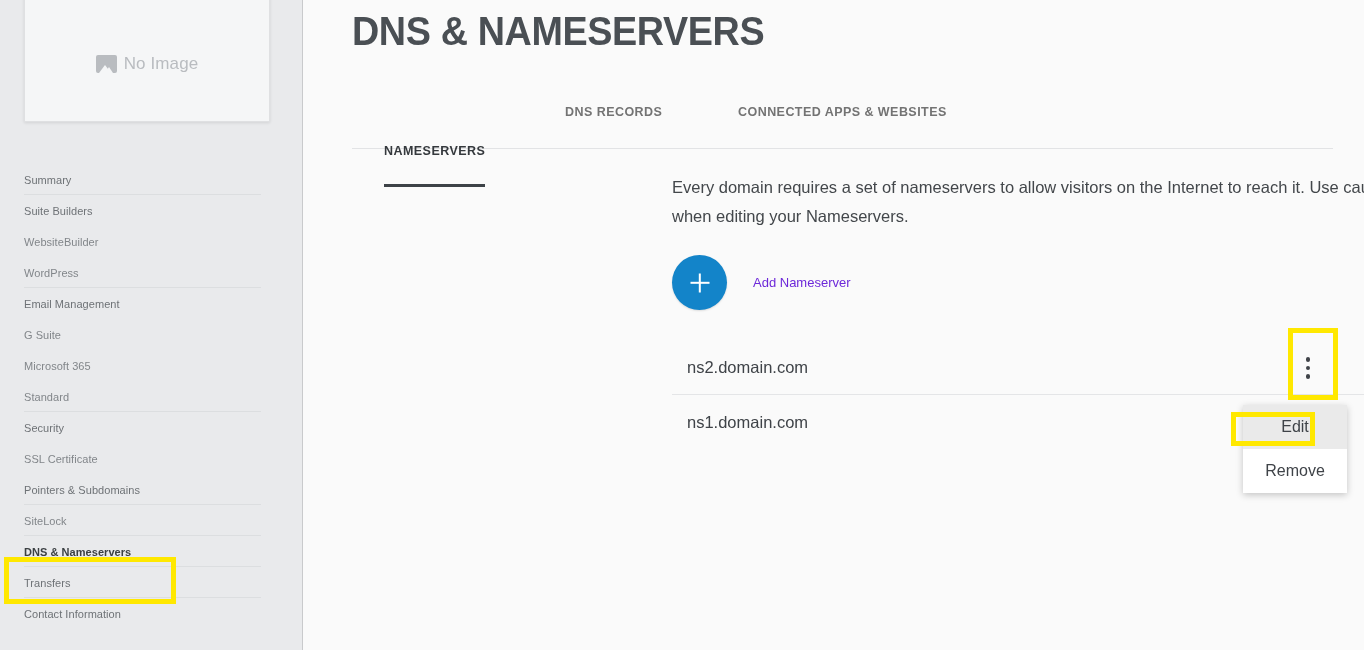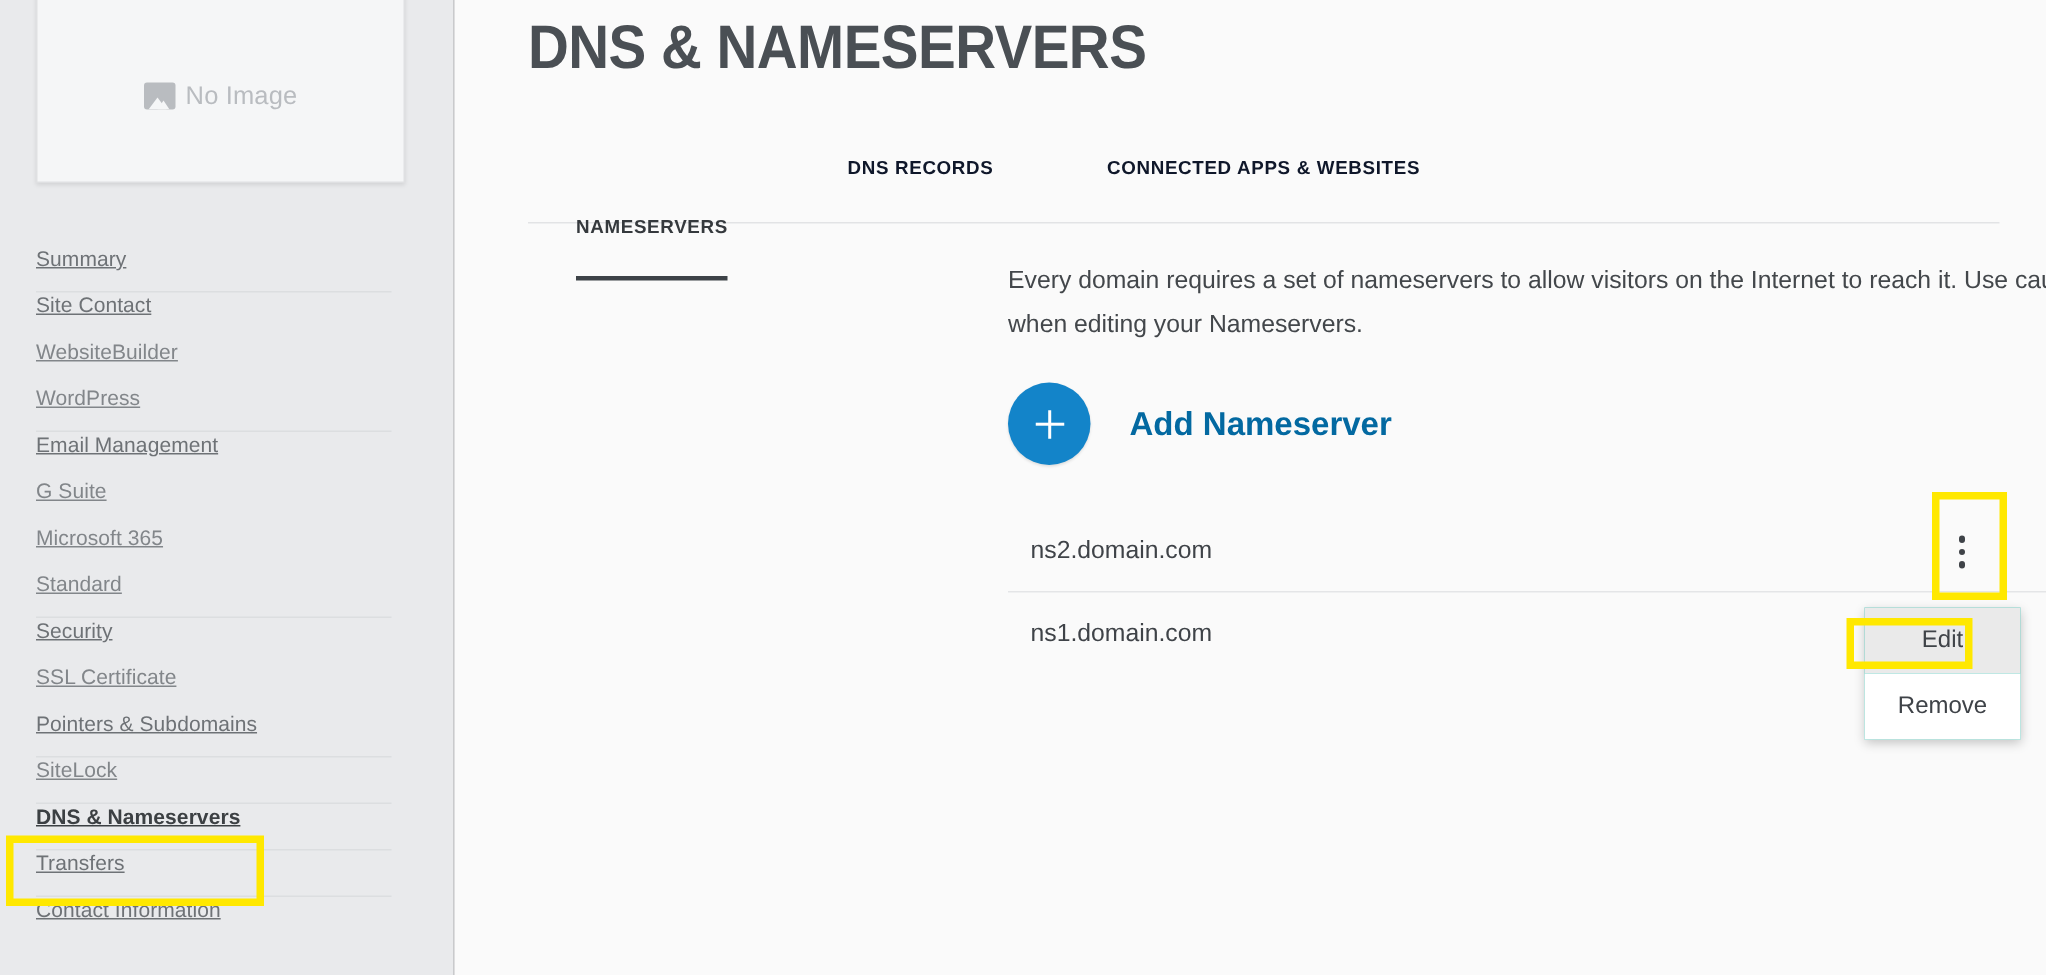--- a/index.html
+++ b/index.html
@@ -86,27 +86,26 @@
   #nav {
     position: absolute;
     left: 0;
     top: 164px;
     width: 303px;
   }
   .nav-item {
     position: relative;
     height: 31px;
     display: flex;
-    align-items: flex-start;
+    align-items: center;
     padding-left: 24px;
-    font-size: 14px;
+    font-size: 11px;
     color: #6e7276;
     letter-spacing: .05px;
     cursor: pointer;
-    text-decoration: underline;
   }
   .nav-item.sub {
     padding-left: 24px;
     color: #82868a;
   }
   .nav-item.active {
     color: #3c4043;
     font-weight: bold;
   }
   .nav-item.sep-after::after {
@@ -158,21 +157,21 @@
     width: 981px;
     height: 44px;
     border-bottom: 1px solid #e2e3e5;
   }
   .tab {
     position: absolute;
     top: 0;
     height: 43px;
     font-size: 12.5px;
     font-weight: bold;
-    color: #0f172a;
+    color: #737373;
     letter-spacing: .45px;
     white-space: nowrap;
     cursor: pointer;
   }
   .tab.active {
     color: #35393d;
     border-bottom: 3px solid #3d4247;
   }
   #tab-0 { left: 32px; margin-top: 39px; }
   #tab-1 { left: 213px; }
@@ -209,23 +208,23 @@
   }
   #add-btn::before, #add-btn::after {
     content: "";
     position: absolute;
     background: #fff;
     left: 50%; top: 50%;
   }
   #add-btn::before { width: 19px; height: 2.4px; transform: translate(-50%,-50%); }
   #add-btn::after  { width: 2.4px; height: 19px; transform: translate(-50%,-50%); }
   #add-label {
-    font-size: 22px;
-    color: #0369a1;
-    font-weight: 700;
+    font-size: 13px;
+    color: #6d28d9;
+    font-weight: 400;
     white-space: nowrap;
   }
 
   #ns-list {
     position: absolute;
     left: 368px;
     top: 340px;
     width: 970px;
   }
   .ns-row {
@@ -294,21 +293,21 @@
         <span class="img-glyph"></span>
         <span class="thumb-text">No Image</span>
       </div>
     </div>
 
     <nav id="nav">
         <div class="nav-item sep-after">
           <span>Summary</span>
         </div>
         <div class="nav-item">
-          <span>Site Contact</span>
+          <span>Suite Builders</span>
         </div>
         <div class="nav-item sub">
           <span>WebsiteBuilder</span>
         </div>
         <div class="nav-item sub sep-after">
           <span>WordPress</span>
         </div>
         <div class="nav-item">
           <span>Email Management</span>
         </div>

